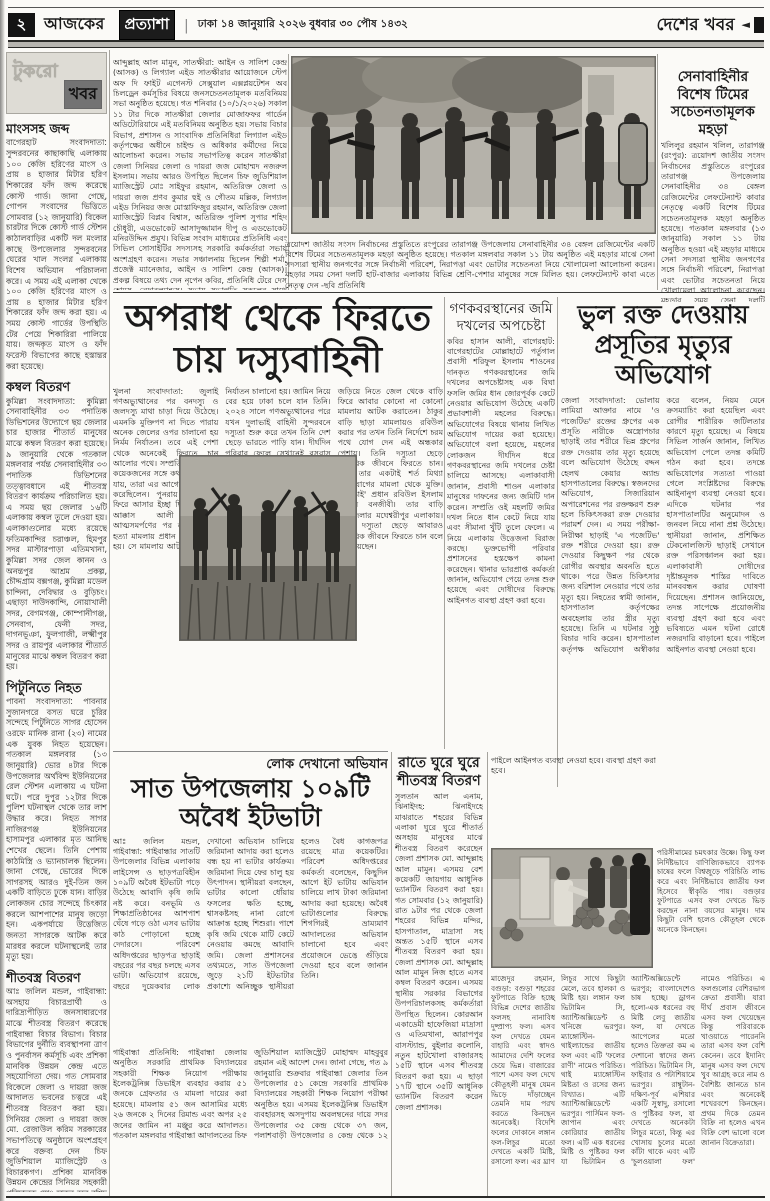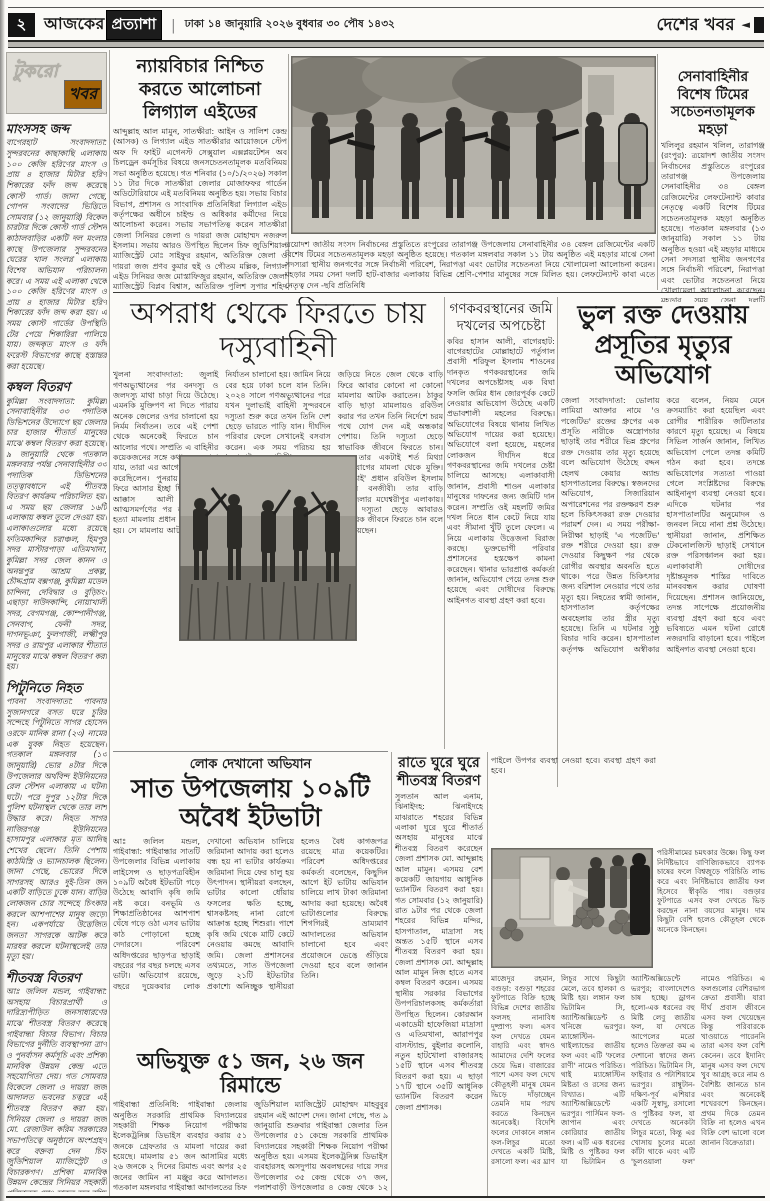--- a/index.html
+++ b/index.html
@@ -6,47 +6,47 @@
   body{width:770px;height:1201px;background:#e9e7e2;font-family:"DejaVu Sans",sans-serif;}
   .page{position:relative;width:770px;height:1201px;background:#fbfaf7;overflow:hidden;color:#1a1a1a;}
   .edge-shadow{position:absolute;left:0;top:0;width:5px;height:1201px;background:linear-gradient(90deg,#8a8a88,#c9c8c4 60%,rgba(0,0,0,0));}
   .rule{position:absolute;background:#3a3a38;}
   .vrule{position:absolute;width:1px;background:#a5a39d;}
   
   .rule-top{position:absolute;left:8px;top:7px;width:756px;height:1px;background:#555;}
   .masthead{position:absolute;left:8px;top:12px;width:756px;height:25px;display:flex;align-items:center;}
   .pagenum{width:27px;height:24px;background:#141414;color:#fff;font-weight:bold;font-size:15px;display:flex;align-items:center;justify-content:center;}
   .brand1{font-size:16px;font-weight:bold;margin-left:9px;letter-spacing:.3px;}
-  .brand2{font-size:15px;font-weight:bold;color:#fff;background:#1c1c1c;padding:1px 5px 2px;margin-left:1px;border:1px solid #000;}
+  .brand2{font-size:15px;font-weight:bold;color:#fff;background:#1c1c1c;padding:1px 5px 2px;margin-left:14px;border:1px solid #000;}
   .mast-sep{color:#888;margin:0 9px;font-size:14px;}
   .dateline{font-size:10.5px;font-weight:bold;color:#222;}
   .mast-spacer{flex:1;}
   .section-name{font-size:17px;font-weight:bold;}
   .section-arrow{font-size:11px;margin:0 4px 0 7px;color:#222;}
   .section-sq{width:10px;height:16px;background:#161616;}
   .rule-double{position:absolute;left:8px;top:40px;width:756px;height:5px;background:#b7b5b0;border-top:2px solid #2a2a28;border-bottom:1px solid #2a2a28;}
   
-  .sidebar{position:absolute;left:6px;top:52px;width:101px;height:1140px;overflow:hidden;font-style:italic;}
+  .sidebar{position:absolute;left:6px;top:52px;width:101px;height:1140px;overflow:hidden;}
   .tk-logo{position:relative;height:60px;background:#dedcd5;border:1px solid #a9a7a0;margin-bottom:2px;}
   .tk-line1{position:absolute;left:6px;top:4px;font-size:18px;font-weight:bold;color:#b3b1a9;text-shadow:0 0 1px #8d8b84;}
-  .tk-line2{position:absolute;right:4px;bottom:4px;font-size:16px;font-weight:bold;color:#111;background:#a16207;border:1px solid #666;padding:0 4px;}
+  .tk-line2{position:absolute;right:4px;bottom:4px;font-size:16px;font-weight:bold;color:#111;background:#737373;border:1px solid #666;padding:0 4px;}
   .sb-title{font-size:12.5px;font-weight:bold;margin:8px 0 2px;line-height:1.15;}
   .sb-body{font-size:8px;line-height:1.33;text-align:justify;color:#2a2a28;}
   
   .blk{position:absolute;overflow:hidden;}
   .t-center{text-align:center;}
-  .kicker{font-size:13px;font-weight:bold;text-align:center;line-height:1.2;}
+  .kicker{font-size:13px;font-weight:bold;text-align:right;line-height:1.2;}
   .body8{font-size:7.8px;line-height:1.33;text-align:justify;color:#262624;}
   .body7{font-size:7.3px;line-height:1.32;text-align:justify;color:#262624;}
   .cols2{column-count:2;column-gap:7px;}
   .cols3{column-count:3;column-gap:7px;}
   .cols4{column-count:4;column-gap:6px;}
   .h-legal{font-size:18px;font-weight:bold;line-height:1.28;}
   .h-army{font-size:14px;font-weight:bold;line-height:1.25;}
-  .h-dacoit{font-size:29px;font-weight:normal;line-height:1.16;}
+  .h-dacoit{font-size:36px;font-weight:bold;line-height:1.16;}
   .h-grave{font-size:13.5px;font-weight:normal;line-height:1.25;}
   .h-blood{font-size:25px;font-weight:bold;line-height:1.2;}
   .h-brick{font-size:25px;font-weight:bold;line-height:1.18;margin:2px 0;}
   .h-night{font-size:14px;font-weight:bold;line-height:1.25;}
   .h-exam{font-size:21px;font-weight:bold;line-height:1.15;margin:1px 0 3px;}
   .h-fruit{font-size:23px;font-weight:bold;line-height:1.2;}
   .caption{font-size:7.8px;line-height:1.3;text-align:justify;color:#262624;}
   .photo{border:1px solid #6a6862;background:#b7b4ad;}
   .photo svg{display:block;}
 </style>
@@ -89,21 +89,20 @@
     </div>
     <div>
       <div class="sb-title">শীতবস্ত্র বিতরণ</div>
       <div class="sb-body">আঃ জলিল মন্ডল, গাইবান্ধা: অসহায় বিচারপ্রার্থী ও দারিদ্র্যপীড়িত জনসাধারণের মাঝে শীতবস্ত্র বিতরণ করেছে গাইবান্ধা বিচার বিভাগ। বিচার বিভাগের দুর্নীতি ব্যবস্থাপনা ত্রাণ ও পুনর্বাসন কর্মসূচি এবং প্রশিকা মানবিক উন্নয়ন কেন্দ্র এতে সহযোগিতা দেয়। গত সোমবার বিকেলে জেলা ও দায়রা জজ আদালত ভবনের চত্বরে এই শীতবস্ত্র বিতরণ করা হয়। সিনিয়র জেলা ও দায়রা জজ মো. রেজাউল করিম সরকারের সভাপতিত্বে অনুষ্ঠানে অংশগ্রহণ করে বক্তব্য দেন চিফ জুডিশিয়াল ম্যাজিস্ট্রেট ও বিচারকগণ। প্রশিকা মানবিক উন্নয়ন কেন্দ্রের সিনিয়র সহকারী পরিচালক মোঃ হারুন অর রশিদ অনুষ্ঠানে বক্তব্য রাখেন। উল্লেখ্য, প্রশিকা ১৯৭৬ সাল থেকে সামাজিক সুরক্ষা সেবা কার্যক্রমসহ বিভিন্ন প্রান্তিক কার্যক্রম পরিচালনা করে আসছে।</div>
     </div>
 
   </div>
   <div class="vrule" style="left:109px;top:50px;height:1146px;"></div>
 
   <div class="blk" style="left:113px;top:54px;width:174px;height:236px;">
-    <div class="h-legal t-center">ন্যায়বিচার নিশ্চিত করতে আলোচনা লিগ্যাল এইডের</div>
     <div class="body8" style="margin-top:4px;">আব্দুল্লাহ আল মামুন, সাতক্ষীরা: আইন ও সালিশ কেন্দ্র (আসক) ও লিগ্যাল এইড সাতক্ষীরার আয়োজনে স্টেপ অফ দি ফাইট এগেনস্ট সেক্সুয়াল এক্সপ্লয়টেশন অব চিলড্রেন কর্মসূচির বিষয়ে জনসচেতনতামূলক মতবিনিময় সভা অনুষ্ঠিত হয়েছে। গত শনিবার (১০/১/২০২৬) সকাল ১১ টার দিকে সাতক্ষীরা জেলার মোজাফফর গার্ডেন অডিটোরিয়ামে এই মতবিনিময় অনুষ্ঠিত হয়। সভায় বিচার বিভাগ, প্রশাসন ও সাংবাদিক প্রতিনিধিরা লিগ্যাল এইড কর্তৃপক্ষের অধীনে চাইল্ড ও অধিকার কর্মীদের নিয়ে আলোচনা করেন। সভায় সভাপতিত্ব করেন সাতক্ষীরা জেলা সিনিয়র জেলা ও দায়রা জজ মোহাম্মদ নজরুল ইসলাম। সভায় আরও উপস্থিত ছিলেন চিফ জুডিশিয়াল ম্যাজিস্ট্রেট মোঃ সাইফুর রহমান, অতিরিক্ত জেলা ও দায়রা জজ প্রণব কুমার হুই ও গৌতম মল্লিক, লিগ্যাল এইড সিনিয়র জজ মোস্তাফিজুর রহমান, অতিরিক্ত জেলা ম্যাজিস্ট্রেট বিপ্লব বিশ্বাস, অতিরিক্ত পুলিশ সুপার শহিদ চৌধুরী, এডভোকেট আসাদুজ্জামান দীপু ও এডভোকেট মনিরউদ্দিন প্রমুখ। বিভিন্ন সংবাদ মাধ্যমের প্রতিনিধি এবং সিভিল সোসাইটির সদস্যসহ সরকারি কর্মকর্তারা সভায় অংশগ্রহণ করেন। সভার সঞ্চালনায় ছিলেন শিল্পী শর্মা, প্রজেক্ট ম্যানেজার, আইন ও সালিশ কেন্দ্র (আসক)। প্রকল্প বিষয়ে তথ্য দেন নৃপেন কবির, প্রতিনিধি টেরে দেস হোমস, নেদারল্যান্ডস। সভায় সভাপতি সকলের সাথে একত্রে কাজ করার আগ্রহ প্রকাশ করেন এবং সহিংসতা প্রতিরোধে সবাইকে সচেতন করার আহ্বান জানান। অতিরিক্ত জেলা ম্যাজিস্ট্রেট বিপ্লব বিশ্বাস জানান, সমাজের শিশুদের মধ্যে অপরাধ প্রবণতা বেড়েছে, যা কমানোর জন্য প্রয়োজনীয় পদক্ষেপ নিতে হবে। আইন ও সালিশ কেন্দ্র (আসক)-এর প্রজেক্ট ম্যানেজার শিল্পী শর্মা বলেন, আইন সহায়তা যেন কেবল কাগজে-কলমে সীমাবদ্ধ না থেকে বাস্তবে মানবিক জীবনে প্রতিফলিত হয়, এটিই আমাদের লক্ষ্য।</div>
   </div>
   <div class="vrule" style="left:288px;top:54px;height:236px;"></div>
 
   <div class="blk photo" style="left:291px;top:56px;width:363px;height:176px;">
     <svg width="363" height="176" viewBox="0 0 363 176">
       <rect width="363" height="176" fill="#b5b2aa"></rect>
       <rect y="0" width="363" height="70" fill="#a39f96"></rect>
       <ellipse cx="40" cy="28" rx="55" ry="30" fill="#7e7b72"></ellipse>
       <ellipse cx="130" cy="20" rx="60" ry="26" fill="#8c897f"></ellipse>
@@ -265,26 +264,25 @@
   </div>
 
   <div class="vrule" style="left:391px;top:752px;height:446px;"></div>
   <div class="blk" style="left:395px;top:754px;width:88px;height:444px;">
     <div class="h-night t-center">রাতে ঘুরে ঘুরে শীতবস্ত্র বিতরণ</div>
     <div class="body8" style="margin-top:3px;">সুলতান আল এনাম, ঝিনাইদহ: ঝিনাইদহে মাঝরাতে শহরের বিভিন্ন এলাকা ঘুরে ঘুরে শীতার্ত অসহায় মানুষের মাঝে শীতবস্ত্র বিতরণ করেছেন জেলা প্রশাসক মো. আব্দুল্লাহ আল মামুন। এসময় বেশ কয়েকটি জায়গায় আধুনিক ভ্যানটিন বিতরণ করা হয়। গত সোমবার (১২ জানুয়ারি) রাত ৯টার পর থেকে জেলা শহরের বিভিন্ন মন্দির, হাসপাতাল, মাদ্রাসা সহ অন্তত ১৫টি স্থানে এসব শীতবস্ত্র বিতরণ করা হয়। জেলা প্রশাসক মো. আব্দুল্লাহ আল মামুন নিজ হাতে এসব কম্বল বিতরণ করেন। এসময় স্থানীয় সরকার বিভাগের উপপরিচালকসহ কর্মকর্তারা উপস্থিত ছিলেন। কোরআন একাডেমী হাফেজিয়া মাদ্রাসা ও এতিমখানা, আরাপপুর বাসস্ট্যান্ড, বুইলার কলোনি, নতুন হাটখোলা বাজারসহ ১৫টি স্থানে এসব শীতবস্ত্র বিতরণ করা হয়। এ ছাড়া ১৭টি স্থানে ৩৫টি আধুনিক ভ্যানটিন বিতরণ করেন জেলা প্রশাসক।</div>
   </div>
   <div class="vrule" style="left:487px;top:752px;height:446px;"></div>
 
   <div class="blk" style="left:113px;top:1048px;width:275px;height:150px;">
-    <div class="h-exam t-center">অভিযুক্ত ৫১ জন, ২৬ জন রিমান্ডে</div>
     <div class="body8 cols2" style="height:98px;">গাইবান্ধা প্রতিনিধি: গাইবান্ধা জেলায় অনুষ্ঠিত সরকারি প্রাথমিক বিদ্যালয়ের সহকারী শিক্ষক নিয়োগ পরীক্ষায় ইলেকট্রনিক্স ডিভাইস ব্যবহার করায় ৫১ জনকে গ্রেফতার ও মামলা দায়ের করা হয়েছে। মামলায় ৫১ জন আসামির মধ্যে ২৬ জনকে ২ দিনের রিমান্ড এবং অপর ২৫ জনের জামিন না মঞ্জুর করে আদালত। গতকাল মঙ্গলবার গাইবান্ধা আদালতের চিফ জুডিশিয়াল ম্যাজিস্ট্রেট মোহাম্মদ মাহবুবুর রহমান এই আদেশ দেন। জানা গেছে, গত ৯ জানুয়ারি শুক্রবার গাইবান্ধা জেলার তিন উপজেলার ৫১ কেন্দ্রে সরকারি প্রাথমিক বিদ্যালয়ের সহকারী শিক্ষক নিয়োগ পরীক্ষা অনুষ্ঠিত হয়। এসময় ইলেকট্রনিক্স ডিভাইস ব্যবহারসহ অসদুপায় অবলম্বনের দায়ে সদর উপজেলার ৩৫ কেন্দ্র থেকে ৩৭ জন, পলাশবাড়ী উপজেলার ৪ কেন্দ্র থেকে ১২ জন ও সুন্দরগঞ্জ উপজেলার ২ কেন্দ্র থেকে ২ জনকে আটক করা হয়েছে। এরপর আটকদের বিরুদ্ধে মামলা দায়ের করা হয়। কোর্ট ইন্সপেক্টর জামাল উদ্দিন বলেন, মামলায় অভিযুক্ত ২৬ জনকে ২ দিনের রিমান্ড মঞ্জুর ও গারীসহ ২৫ অভিযুক্তকে জেলহাজতে পাঠানো হয়েছে।</div>
   </div>
 
   <div class="blk" style="left:491px;top:756px;width:274px;height:440px;">
-    <div class="body8" style="width:165px;height:22px;overflow:hidden;">পাইলে উপপর ব্যবস্থা নেওয়া হবে। ব্যবস্থা গ্রহণ করা হবে।</div>
+    <div class="body8" style="width:165px;height:22px;overflow:hidden;">পাইলে আইনগত ব্যবস্থা নেওয়া হবে। ব্যবস্থা গ্রহণ করা হবে।</div>
     <div class="photo" style="position:absolute;left:0;top:92px;width:160px;height:118px;">
       <svg width="160" height="118" viewBox="0 0 160 118">
         <rect width="160" height="118" fill="#c2bfb7"></rect>
         <rect y="0" width="160" height="30" fill="#a8a59c"></rect>
         <rect x="28" y="8" width="30" height="62" fill="#d6d3ca" stroke="#8a877f"></rect>
         <rect x="0" y="78" width="160" height="40" fill="#b0ada4"></rect>
         <g fill="#716e66" stroke="#55534d" stroke-width="0.6">
           <circle cx="84" cy="72" r="6"></circle>
             <circle cx="95" cy="74" r="6"></circle>
             <circle cx="106" cy="72" r="6"></circle>

